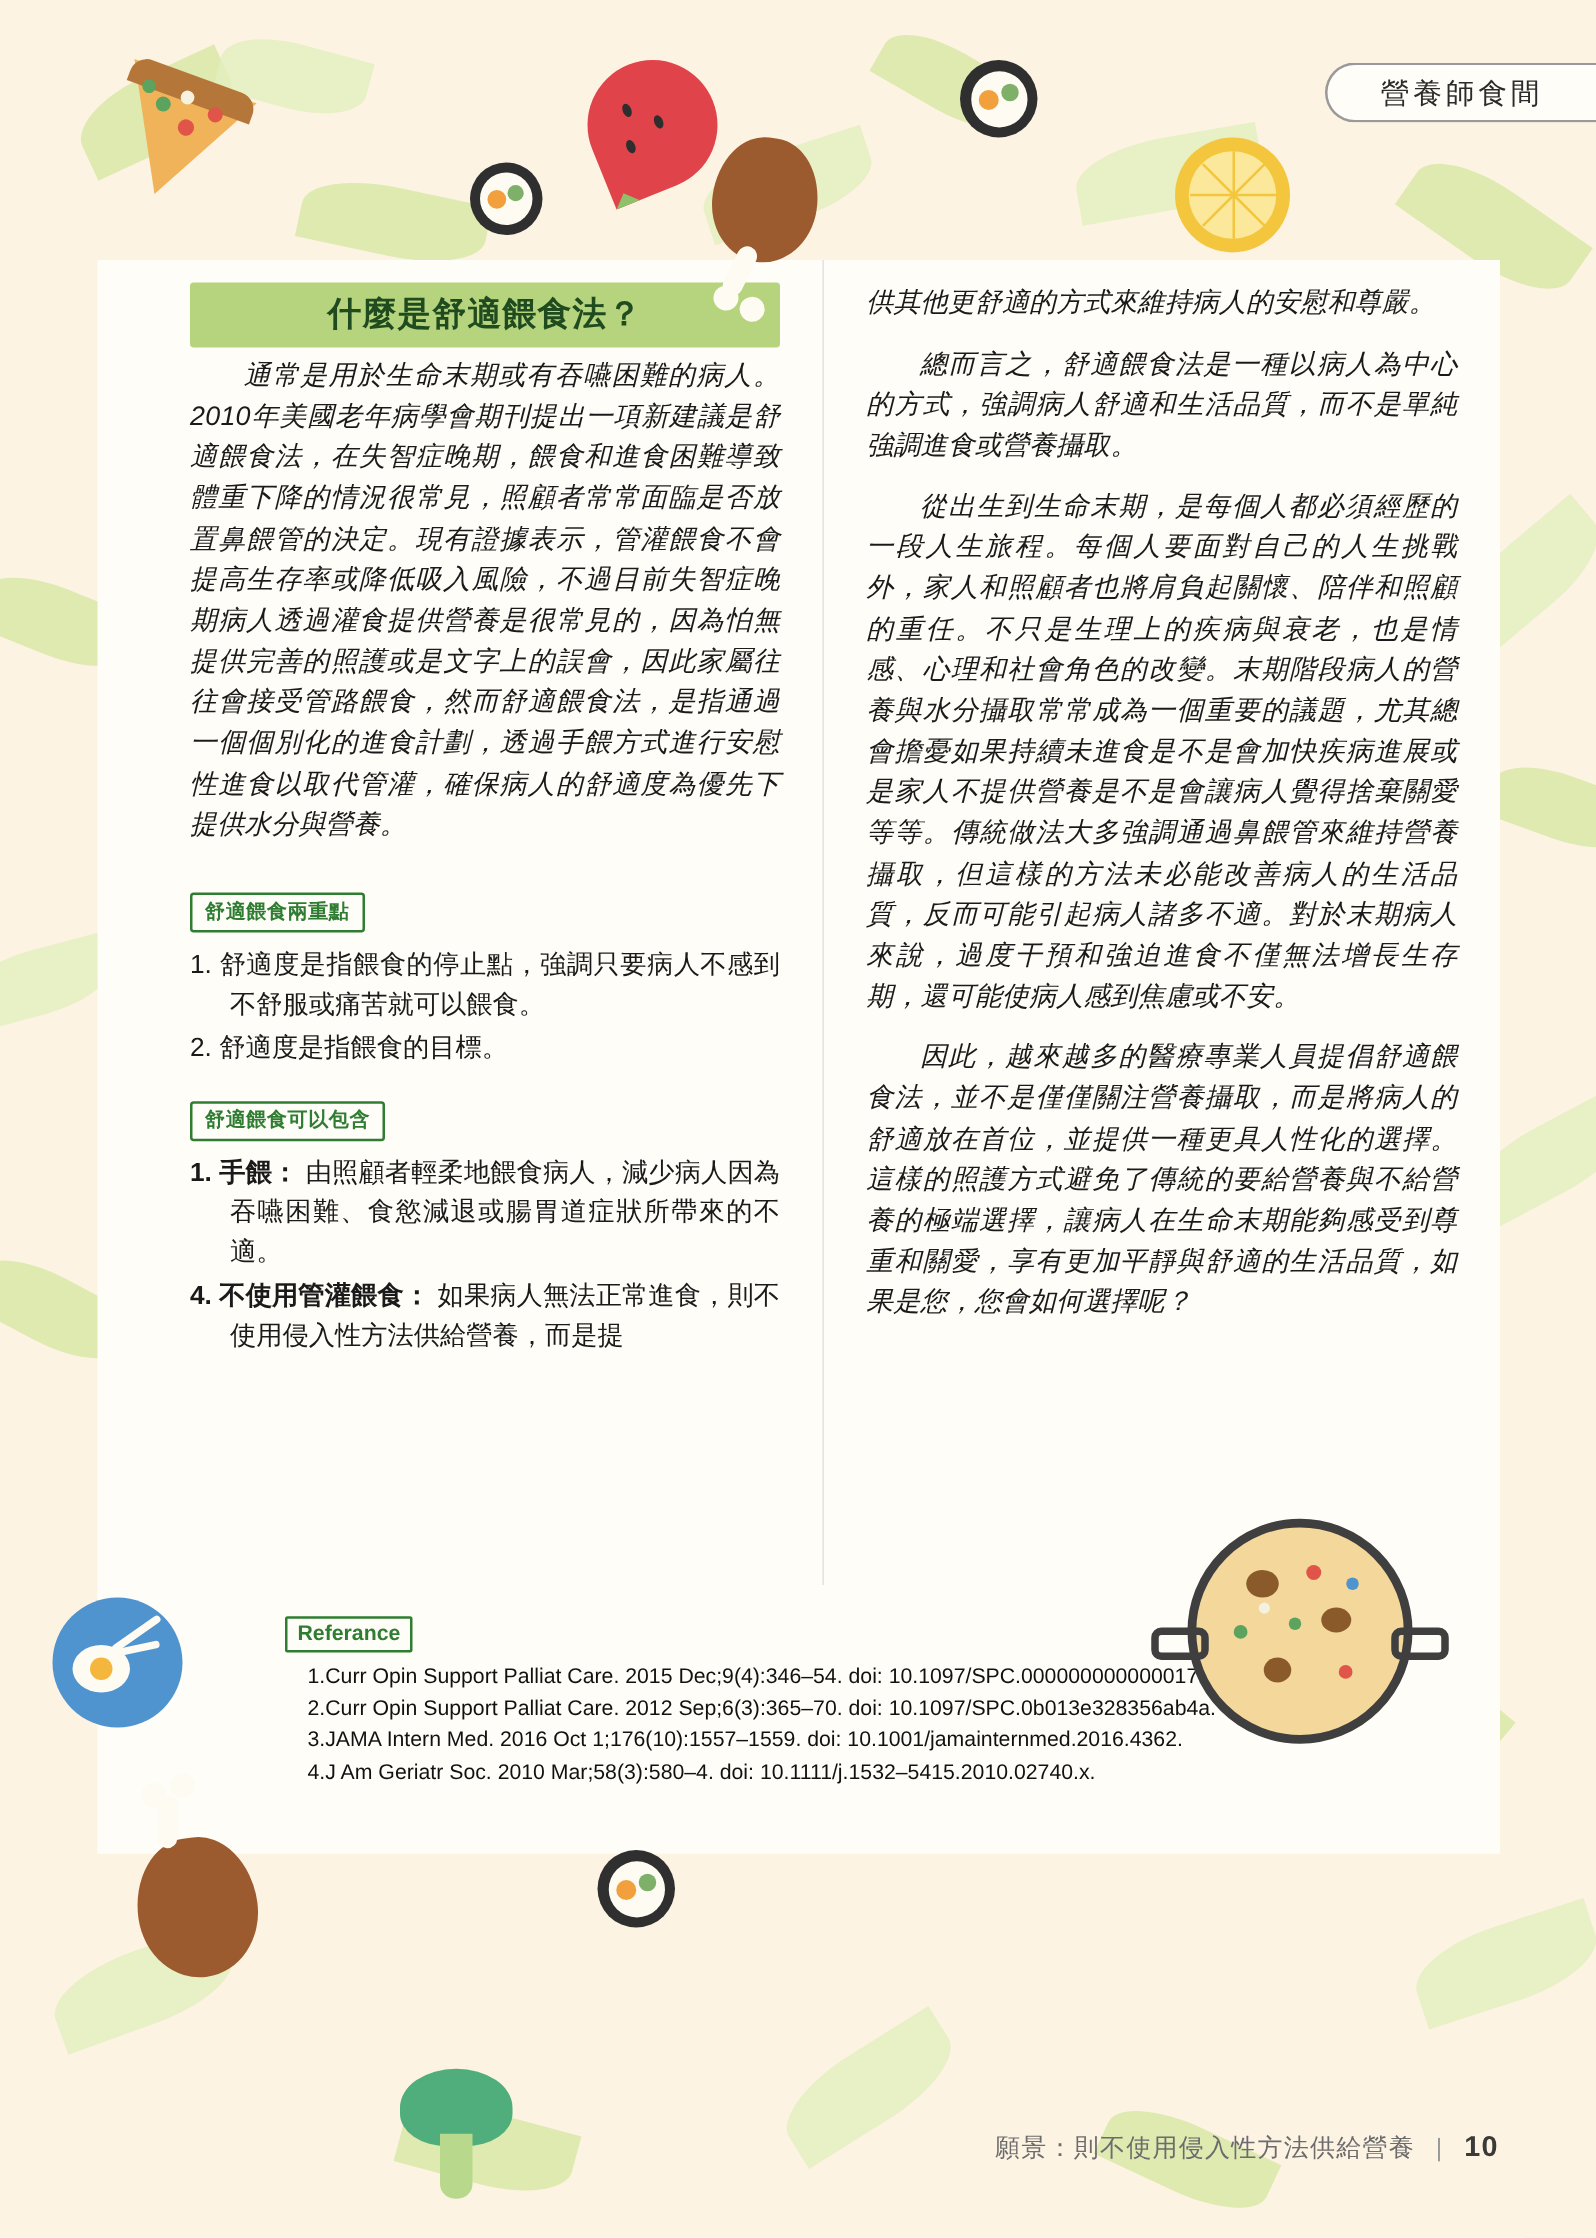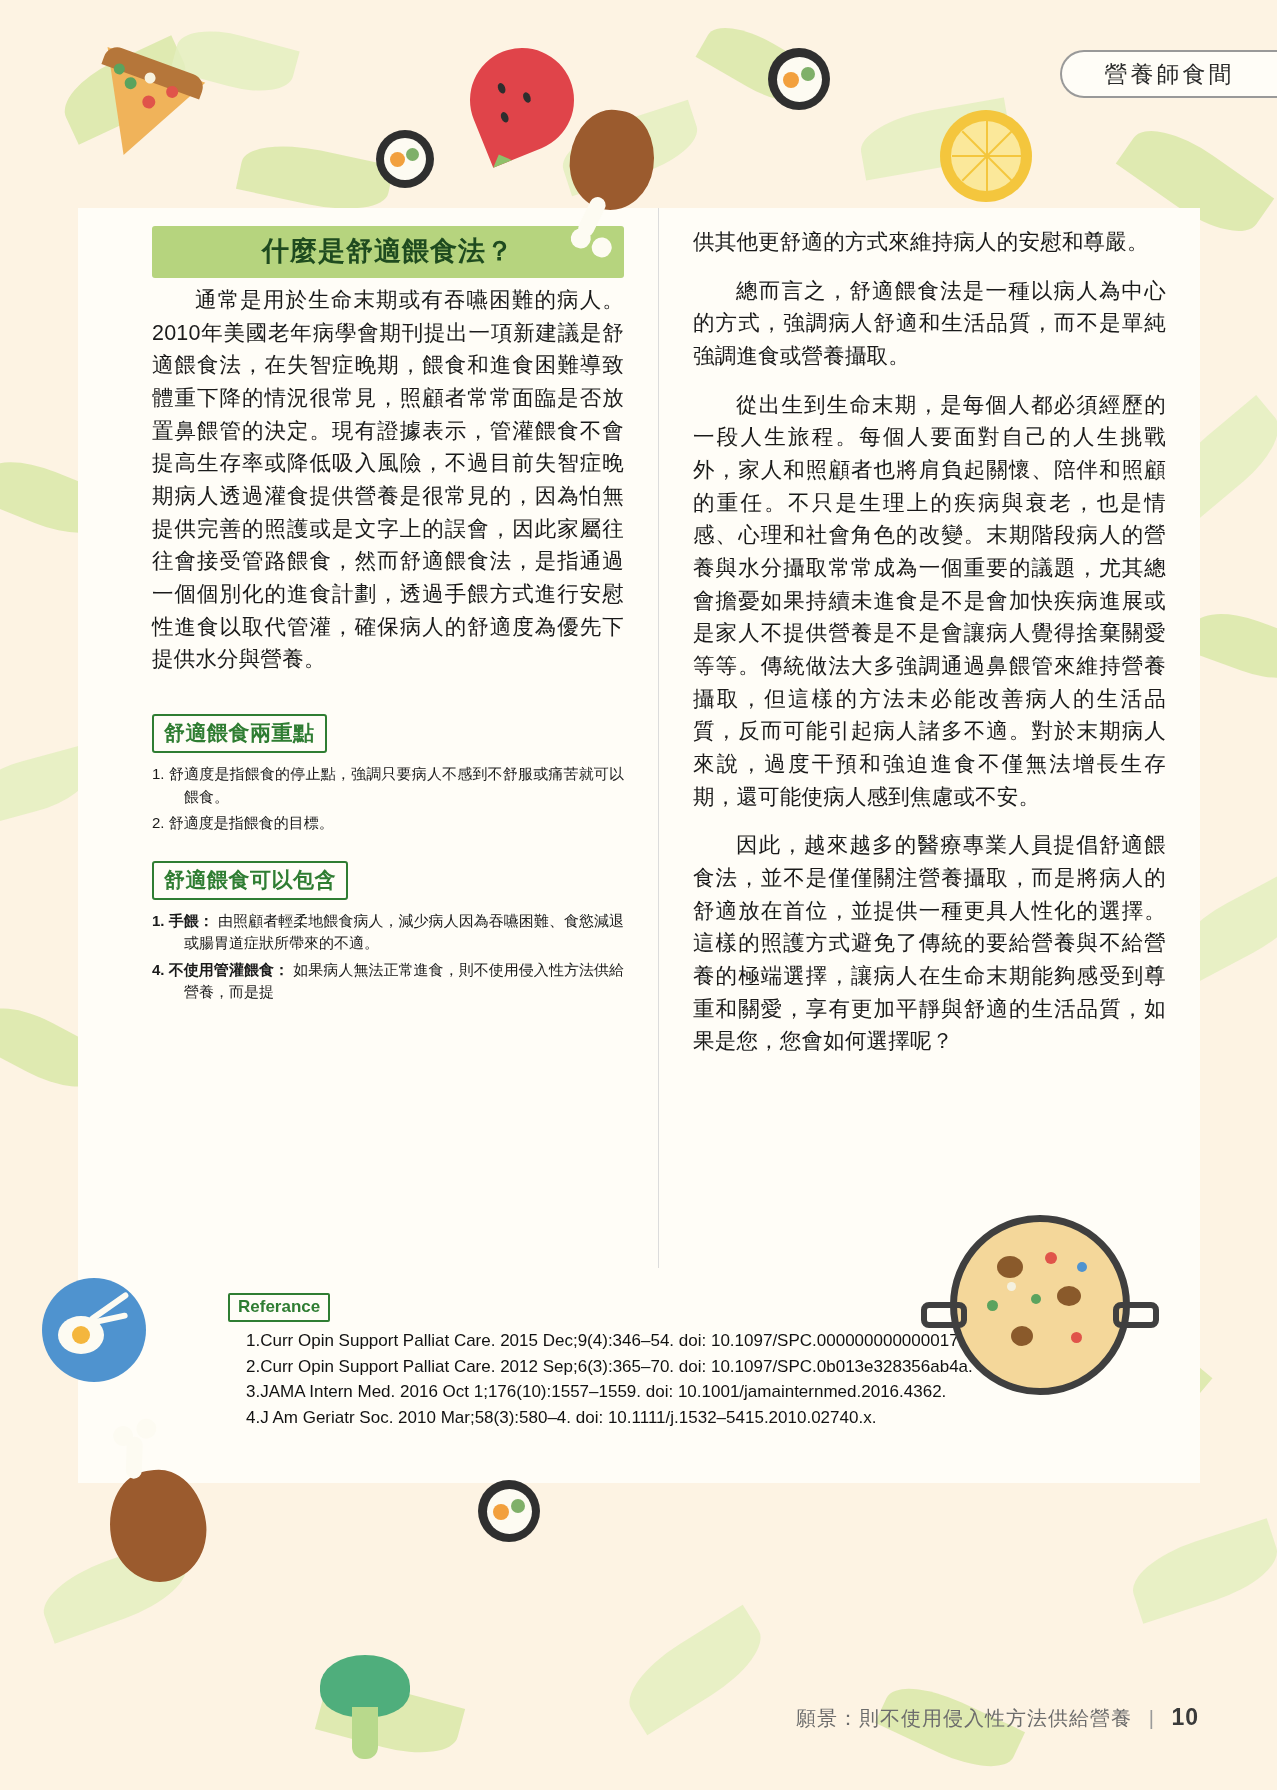--- a/index.html
+++ b/index.html
@@ -60,43 +60,44 @@
     padding: 7px 0 9px 0;
     border-radius: 3px;
     letter-spacing: 1px;
     margin: 0 0 6px 0;
   }
   .sub-head {
     display: inline-block;
     border: 2px solid #2f7d32;
     color: #2f7d32;
     font-weight: bold;
-    font-size: 21px;
+    font-size: 16px;
     padding: 3px 10px 4px 10px;
     border-radius: 3px;
     margin: 22px 0 10px 0;
     letter-spacing: .5px;
   }
 
   
   p.body {
     font-size: 21.5px;
     line-height: 1.52;
     color: #1a1a1a;
     margin: 0 0 16px 0;
     text-align: justify;
     letter-spacing: .2px;
+    font-style: italic;
   }
   p.indent { text-indent: 2em; }
 
   ol.plain {
     margin: 0;
     padding: 0;
     list-style: none;
-    font-size: 15px;
+    font-size: 21px;
     line-height: 1.5;
     color: #1a1a1a;
   }
   ol.plain li {
     margin-bottom: 4px;
     padding-left: 32px;
     text-indent: -32px;
     text-align: justify;
   }
   ol.plain li .num { }

